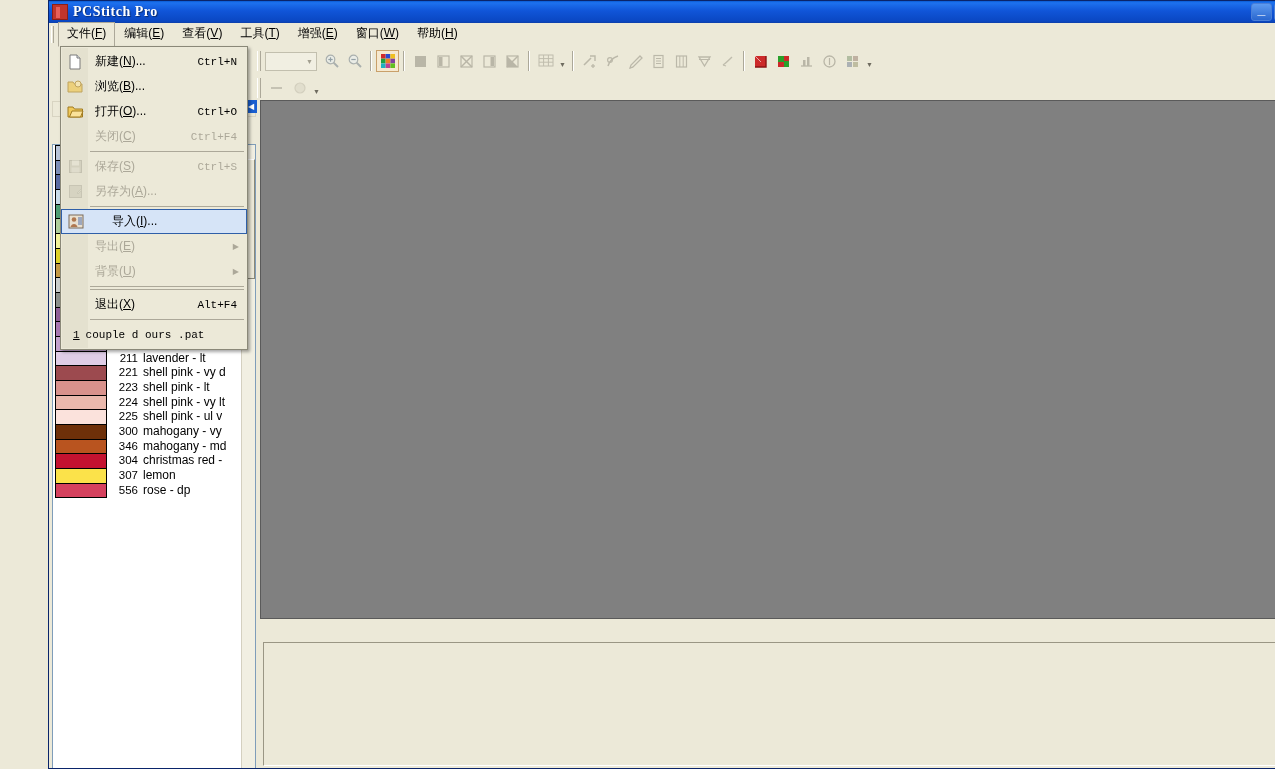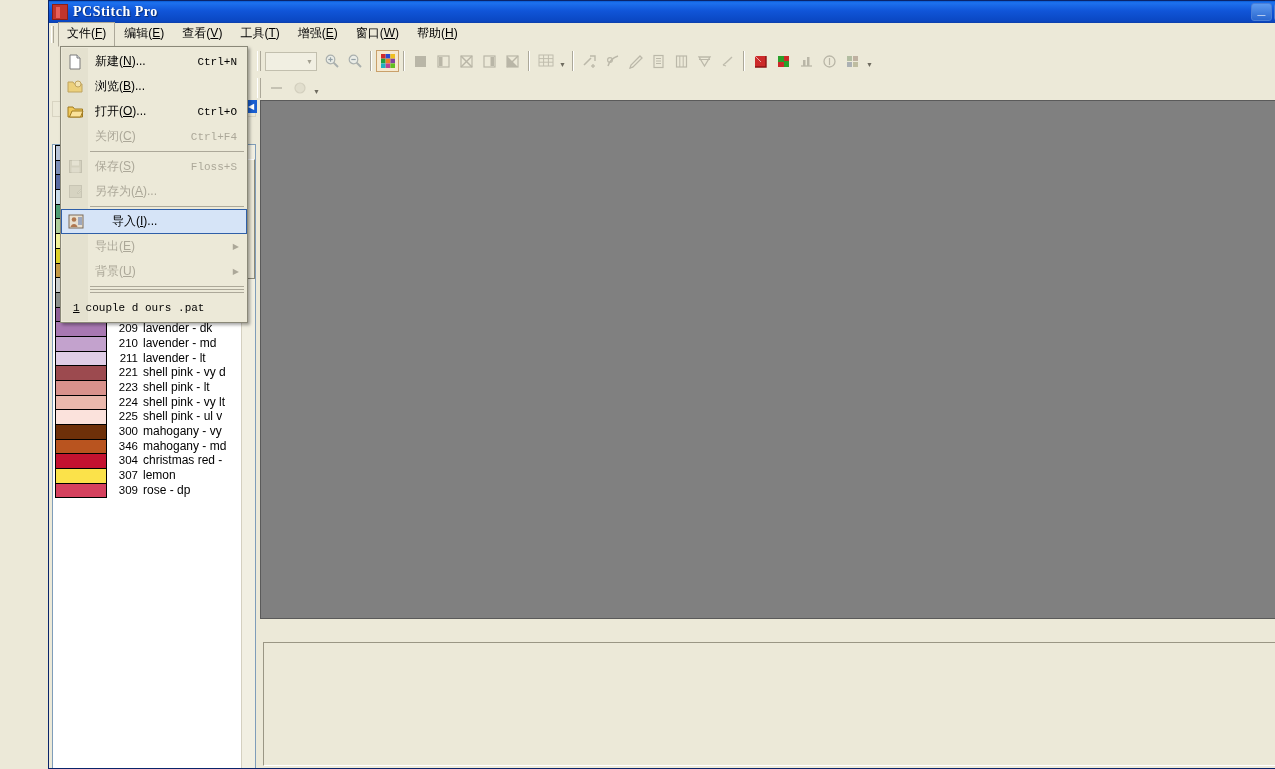--- a/index.html
+++ b/index.html
@@ -740,21 +740,21 @@
             <div class="num">304</div>
             <div class="nm">christmas red -</div>
           </div>
           <div class="color-row">
             <div class="swatch" style="background: rgb(251, 226, 74);"></div>
             <div class="num">307</div>
             <div class="nm">lemon</div>
           </div>
           <div class="color-row">
             <div class="swatch" style="background: rgb(213, 65, 94);"></div>
-            <div class="num">309</div>
+            <div class="num">556</div>
             <div class="nm">rose - dp</div>
           </div>
         </div>
       <div id="list-scrollbar">
         <div class="sb-thumb"></div>
 
       </div>
     </div>
 
   </div>
@@ -838,21 +838,21 @@
         <div class="msep"></div>
         <div class="mrow disabled">
           <span class="micon">
             <svg width="15" height="15" viewBox="0 0 15 15" opacity=".35">
               <rect x="1.5" y="1.5" width="12" height="12" fill="#b8b4a4" stroke="#8a8878" stroke-width="1"></rect>
               <rect x="4" y="1.5" width="7" height="5" fill="#e8e5d8"></rect>
               <rect x="3.5" y="8.5" width="8" height="5" fill="#d8d5c8"></rect>
             </svg>
           </span>
           <span class="mlabel"><span>保存</span><span>(<span style="text-decoration:underline">S</span>)</span></span>
-          <span class="mkey">Floss+S</span>
+          <span class="mkey">Ctrl+S</span>
         </div>
         <div class="mrow disabled">
           <span class="micon">
             <svg width="15" height="15" viewBox="0 0 15 15" opacity=".3">
               <rect x="1.5" y="1.5" width="12" height="12" fill="#b8b4a4" stroke="#8a8878" stroke-width="1"></rect>
               <path d="M9 9 L13 5 L14 6 L10 10 Z" fill="#c8c5b4" stroke="#8a8878" stroke-width=".8"></path>
             </svg>
           </span>
           <span class="mlabel"><span>另存为</span><span>(<span style="text-decoration:underline">A</span>)...</span></span>
         </div>
@@ -873,20 +873,25 @@
           <span class="mlabel"><span>导出</span><span>(<span style="text-decoration:underline">E</span>)</span></span>
           <span class="msub">▶</span>
         </div>
         <div class="mrow disabled">
           <span class="micon"></span>
           <span class="mlabel"><span>背景</span><span>(<span style="text-decoration:underline">U</span>)</span></span>
           <span class="msub">▶</span>
         </div>
         <div class="msep"></div>
         <div class="msep"></div>
+        <div class="mrow">
+          <span class="micon"></span>
+          <span class="mlabel"><span>退出</span><span>(<span style="text-decoration:underline">X</span>)</span></span>
+          <span class="mkey">Alt+F4</span>
+        </div>
         <div class="msep"></div>
         <div class="mrow recent">
           <span class="mnum">1</span>
           <span class="mlabel">couple d ours .pat</span>
         </div>
       </div>
   </div>
 
 </div>
 

